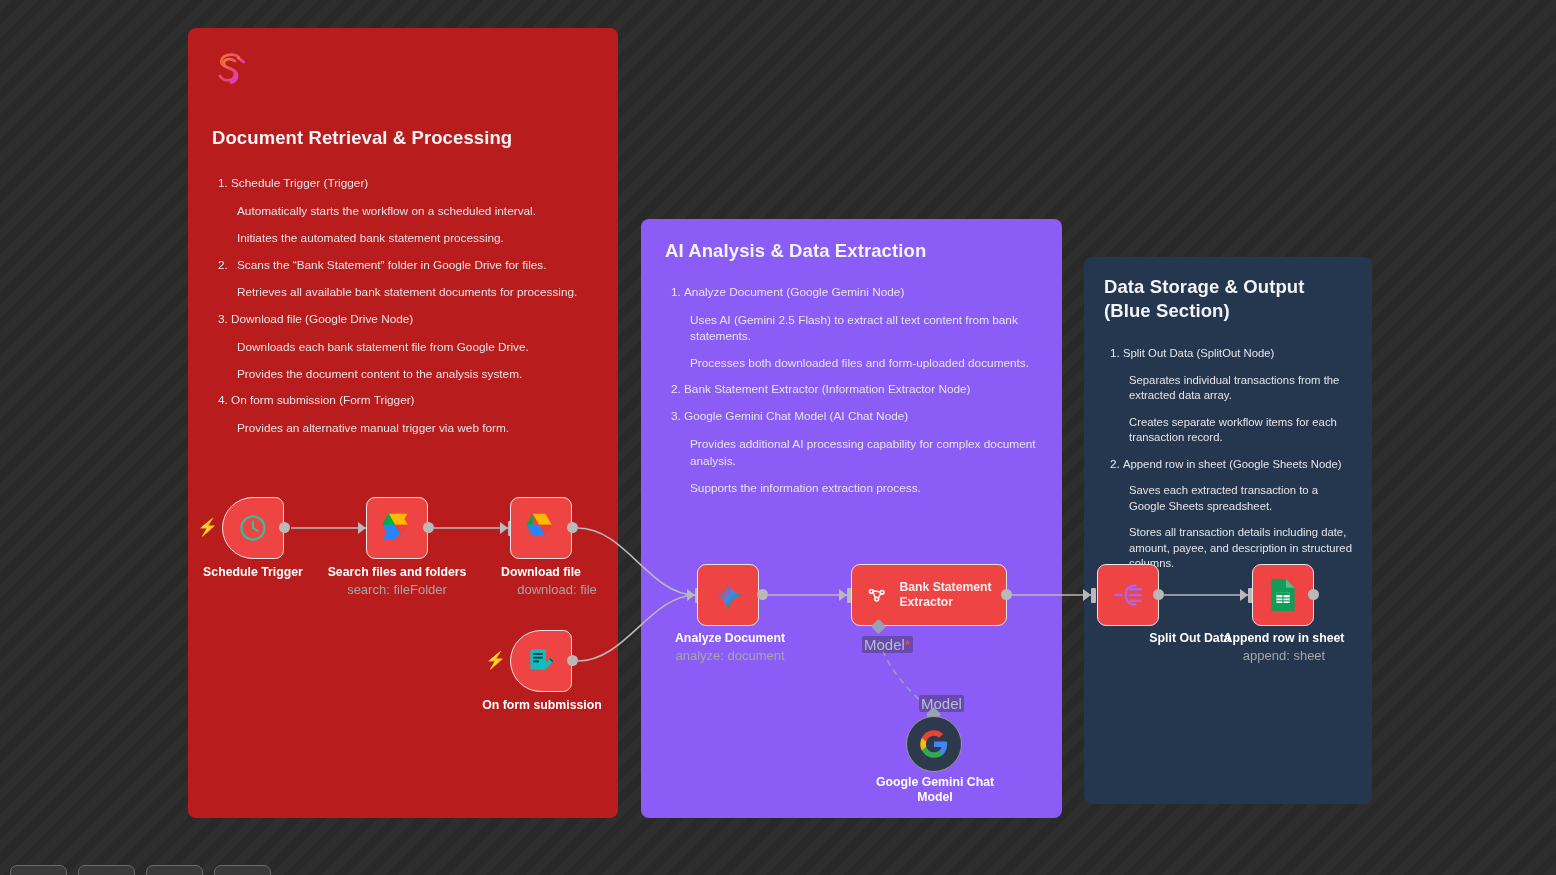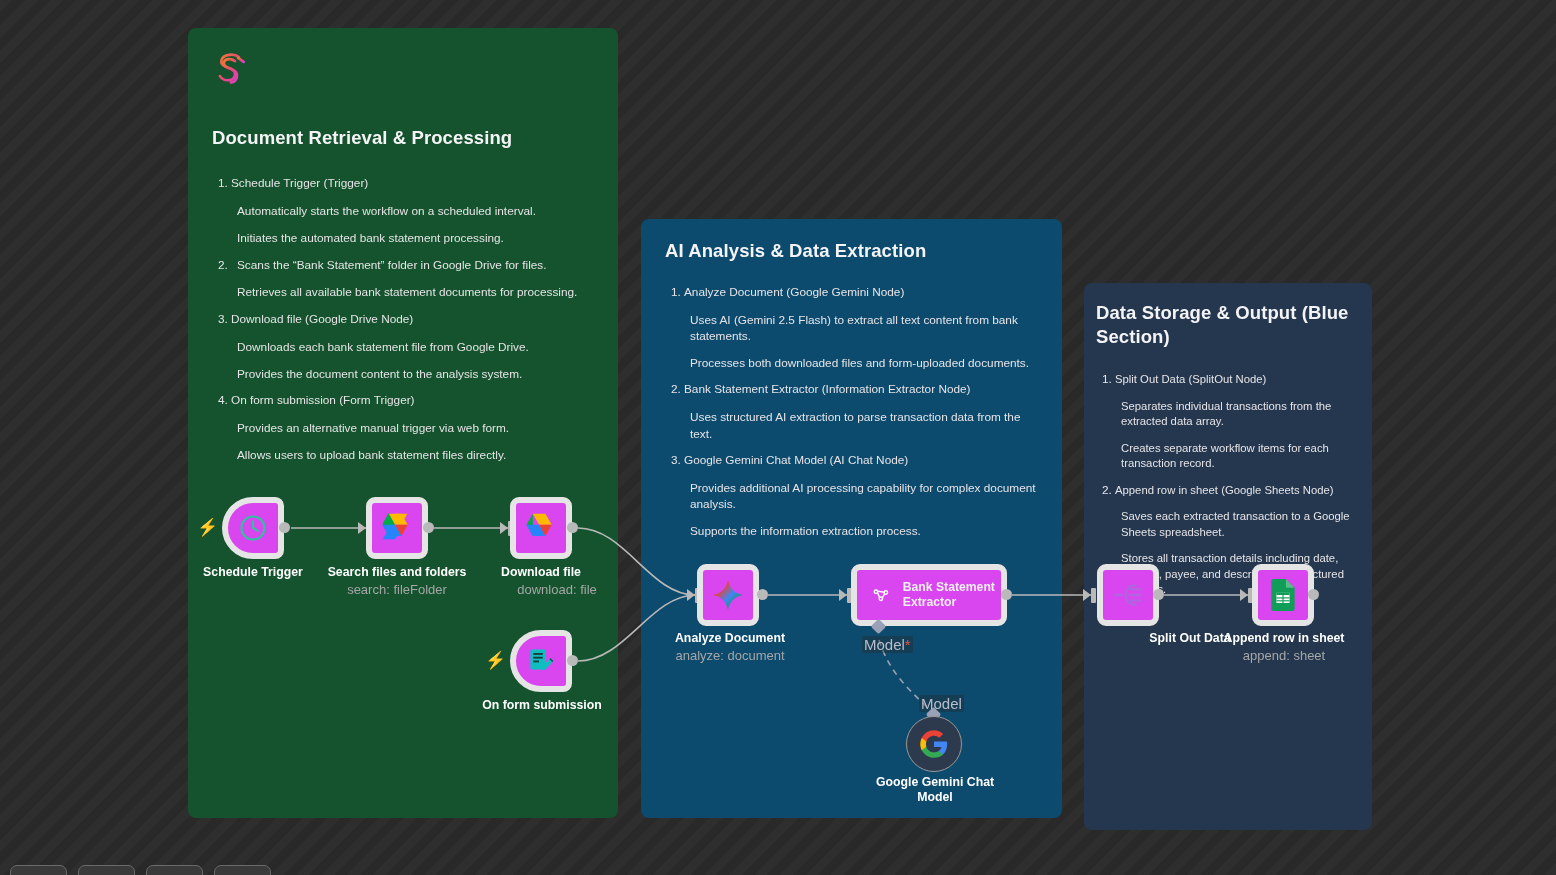--- a/index.html
+++ b/index.html
@@ -29,22 +29,22 @@
     overflow: hidden;
   }
   .sticky .title {
     font-size: 18.5px;
     font-weight: bold;
     color: #f4f4f6;
     letter-spacing: .1px;
     line-height: 1.28;
     margin: 0 0 26px 0;
   }
-  .sticky.red   { background: #14532d; }
-  .sticky.olive { background: #0c4a6e; }
+  .sticky.red   { background: #b91c1c; }
+  .sticky.olive { background: #8b5cf6; }
   .sticky.blue  { background: #24374f; }
 
   .note-logo { width: 38px; height: 38px; margin-bottom: 34px; }
 
   ol.steps { margin: 0; padding: 0 0 0 19px; list-style: decimal; }
   ol.steps > li {
     font-size: 11.8px;
     color: #e6e4e6;
     line-height: 1.35;
     margin-bottom: 9px;
@@ -58,22 +58,22 @@
     line-height: 1.38;
   }
   .sticky.olive ol.steps > li { margin-bottom: 7px; }
   .sticky.blue ol.steps > li { margin-bottom: 7px; }
   .sticky.blue ol.steps > li p,
   .sticky.blue ol.steps > li > .liname { font-size: 11.3px; }
 
   
   .node {
     position: absolute;
-    background: #d946ef;
-    border: 6px solid #e5e5e5;
+    background: #ef4444;
+    border: 1px solid #e5e5e5;
     border-radius: 9px;
     display: flex;
     align-items: center;
     justify-content: center;
   }
   .node.sq { width: 62px; height: 62px; }
   .node.trigger { border-radius: 32px 9px 9px 32px; }
   .node.wide {
     width: 156px; height: 62px;
     justify-content: flex-start;
@@ -194,46 +194,44 @@
         <p>Retrieves all available bank statement documents for processing.</p>
       </li>
       <li>
         <span class="liname">Download file (Google Drive Node)</span>
         <p>Downloads each bank statement file from Google Drive.</p>
         <p>Provides the document content to the analysis system.</p>
       </li>
       <li>
         <span class="liname">On form submission (Form Trigger)</span>
         <p>Provides an alternative manual trigger via web form.</p>
-        <p>Allows users to upload bank statement files directly.</p>
       </li>
     </ol>
   </div>
 
   <div class="sticky olive" style="left:641px; top:219px; width:421px; height:599px; padding-top:20px;">
     <div class="title" style="margin-bottom:22px;">AI Analysis &amp; Data Extraction</div>
     <ol class="steps">
       <li>
         <span class="liname">Analyze Document (Google Gemini Node)</span>
         <p>Uses AI (Gemini 2.5 Flash) to extract all text content from bank statements.</p>
         <p>Processes both downloaded files and form-uploaded documents.</p>
       </li>
       <li>
         <span class="liname">Bank Statement Extractor (Information Extractor Node)</span>
-        <p>Uses structured AI extraction to parse transaction data from the text.</p>
       </li>
       <li>
         <span class="liname">Google Gemini Chat Model (AI Chat Node)</span>
         <p>Provides additional AI processing capability for complex document analysis.</p>
         <p>Supports the information extraction process.</p>
       </li>
     </ol>
   </div>
 
-  <div class="sticky blue" style="left:1084px; top:283px; width:288px; height:547px; padding:18px 12px;">
+  <div class="sticky blue" style="left:1084px; top:257px; width:288px; height:547px; padding:18px 20px;">
     <div class="title" style="margin-bottom:24px;">Data Storage &amp; Output (Blue Section)</div>
     <ol class="steps">
       <li>
         <span class="liname">Split Out Data (SplitOut Node)</span>
         <p>Separates individual transactions from the extracted data array.</p>
         <p>Creates separate workflow items for each transaction record.</p>
       </li>
       <li>
         <span class="liname">Append row in sheet (Google Sheets Node)</span>
         <p>Saves each extracted transaction to a Google Sheets spreadsheet.</p>

